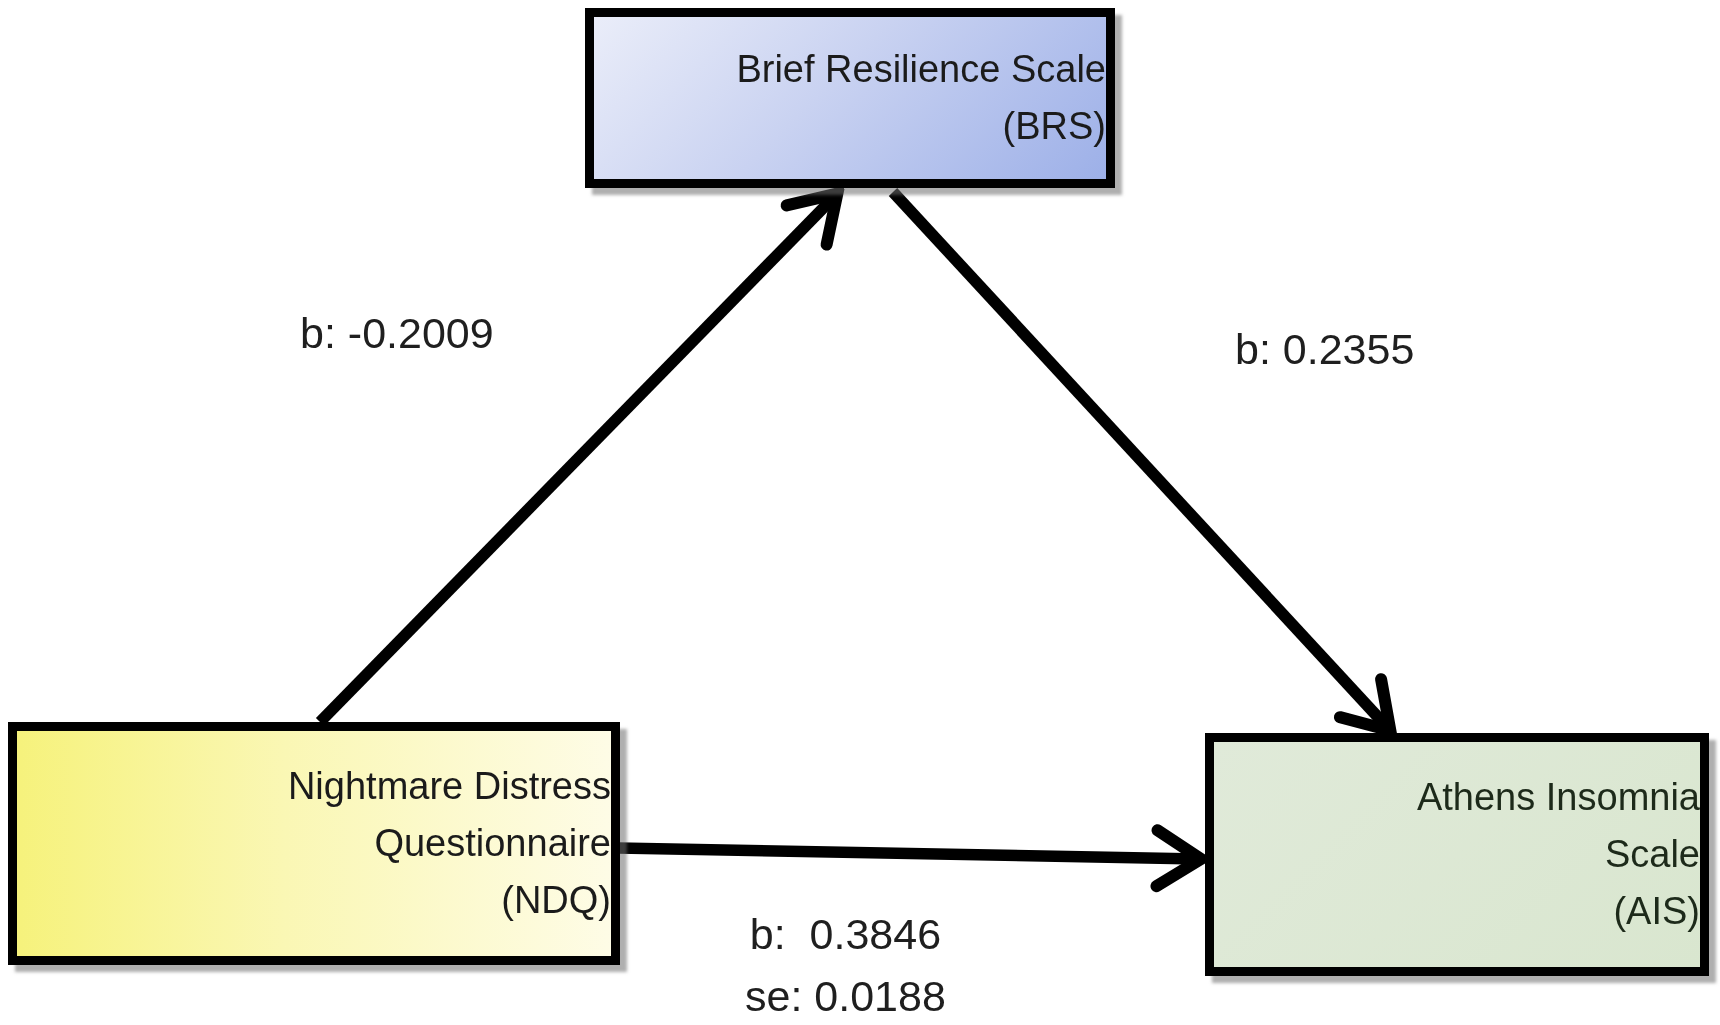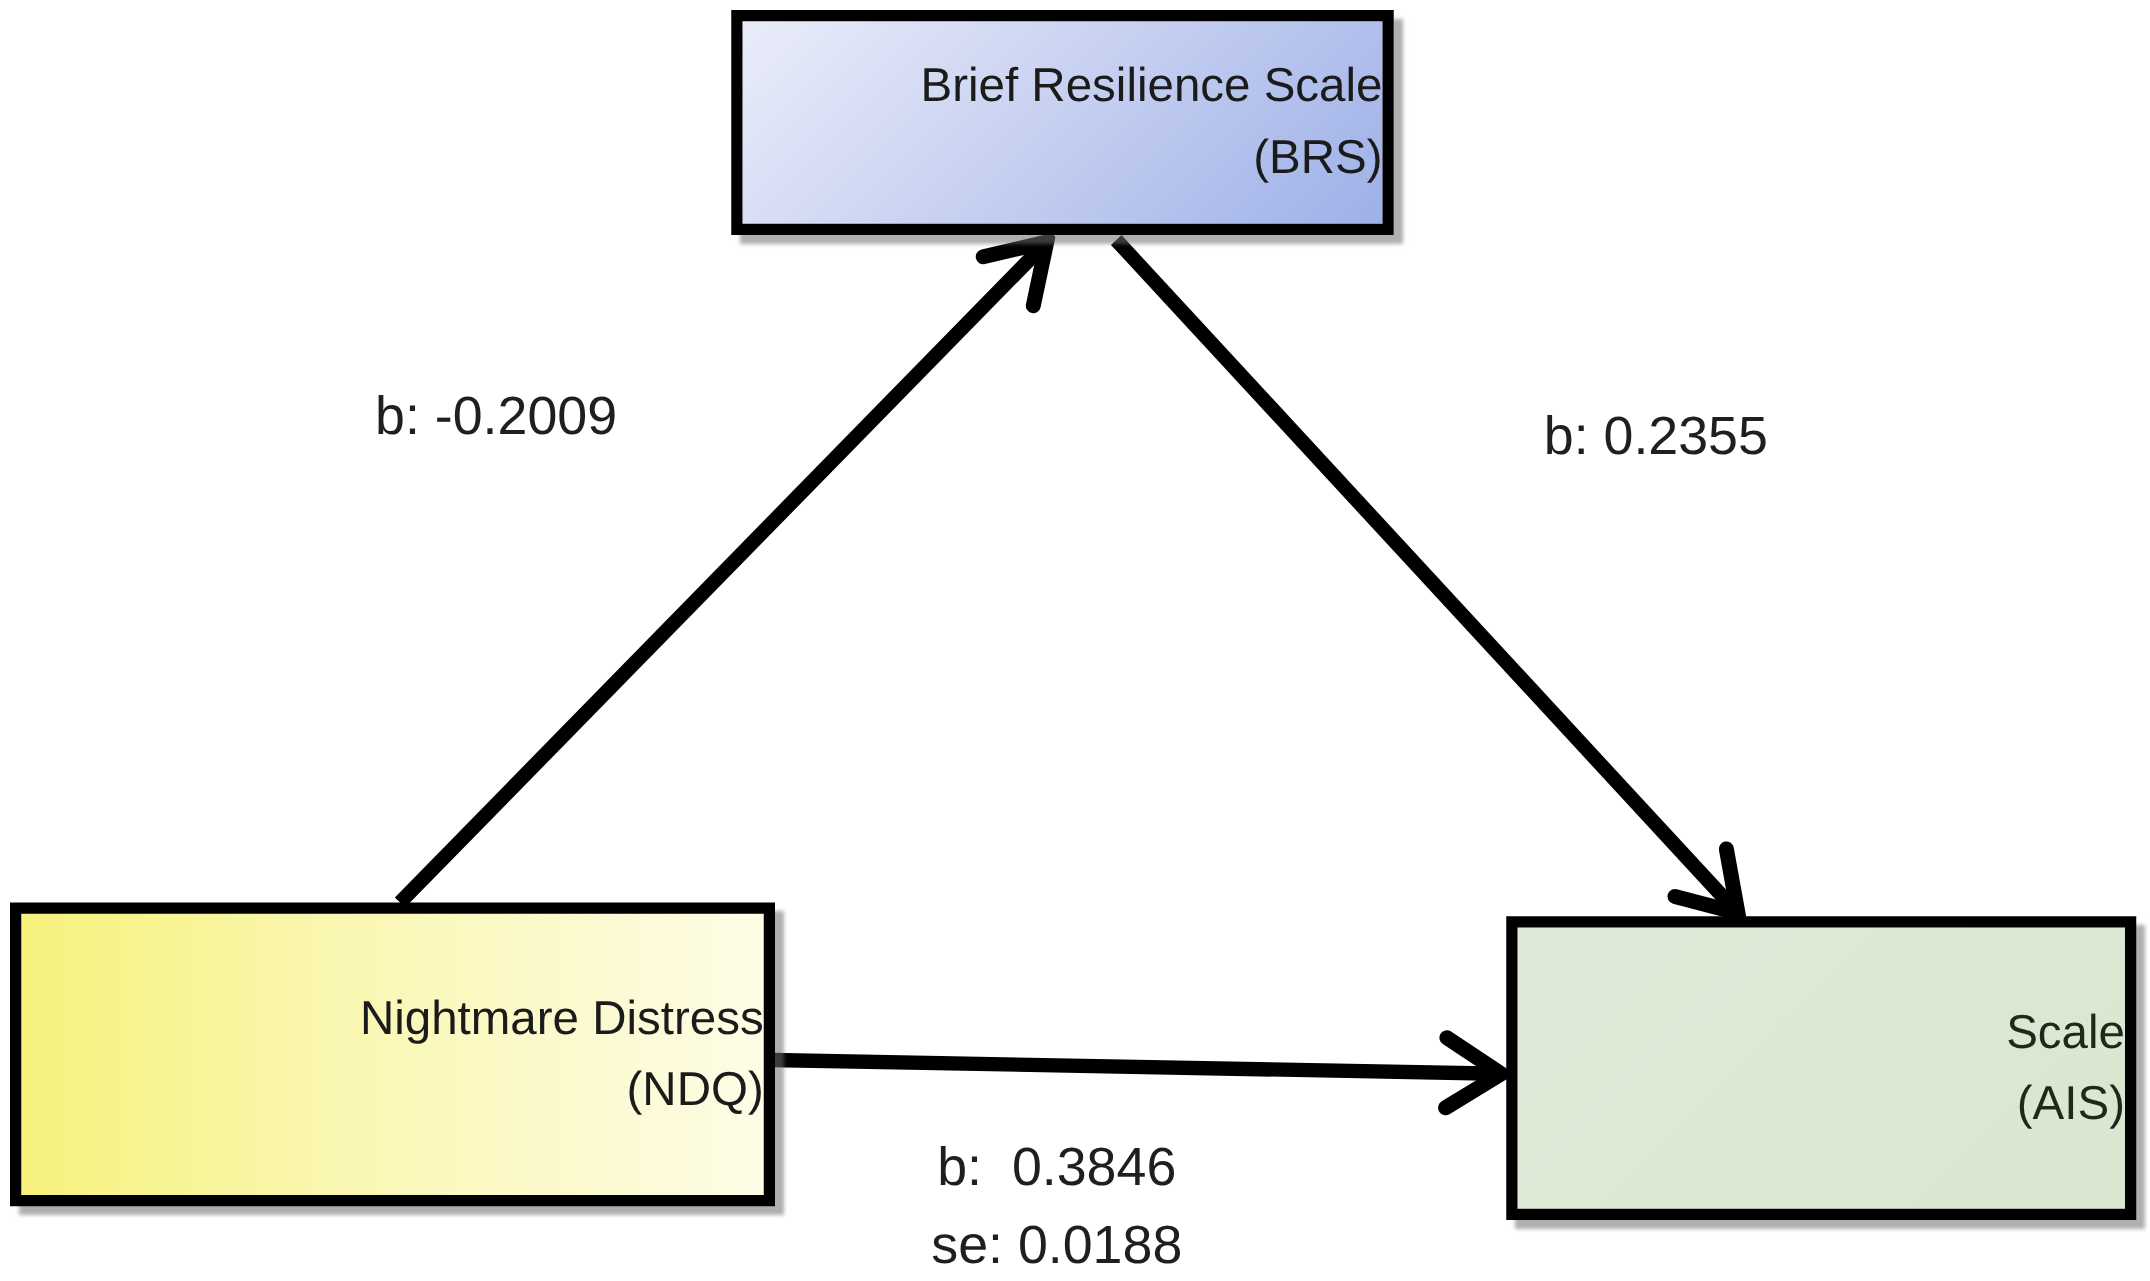--- a/index.html
+++ b/index.html
@@ -64,24 +64,26 @@
     <line x1="618" y1="848" x2="1199" y2="859" stroke="#000000" stroke-width="11.5" marker-end="url(#chev)"></line>
   </svg>
 
   <div class="node node-brs">
     <div>Brief Resilience Scale</div>
     <div>(BRS)</div>
   </div>
 
   <div class="node node-ndq">
     <div>Nightmare Distress</div>
+    <div>Questionnaire</div>
     <div>(NDQ)</div>
   </div>
 
   <div class="node node-ais">
+    <div>Athens Insomnia</div>
     <div>Scale</div>
     <div>(AIS)</div>
   </div>
 
   <div class="edge-label label-ndq-brs">
     <div>b: -0.2009</div>
   </div>
 
   <div class="edge-label label-brs-ais">
     <div>b: 0.2355</div>

